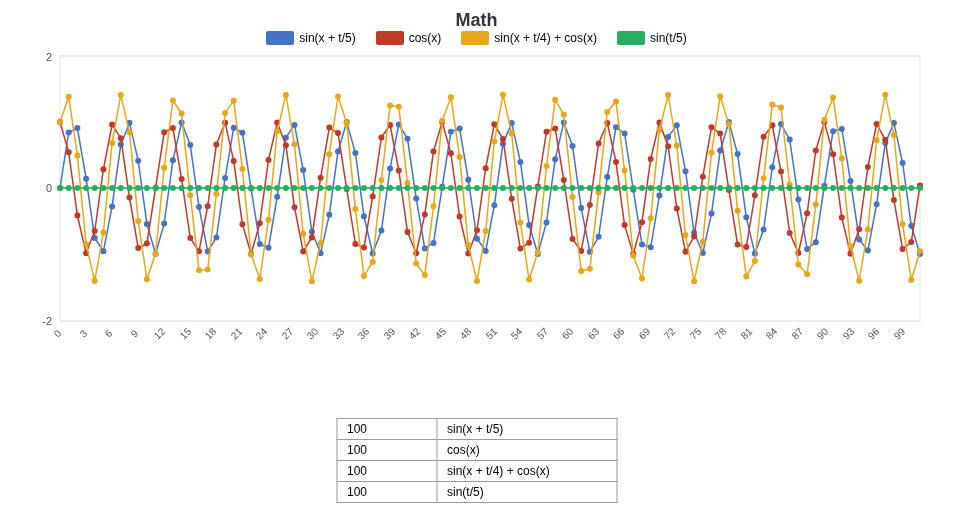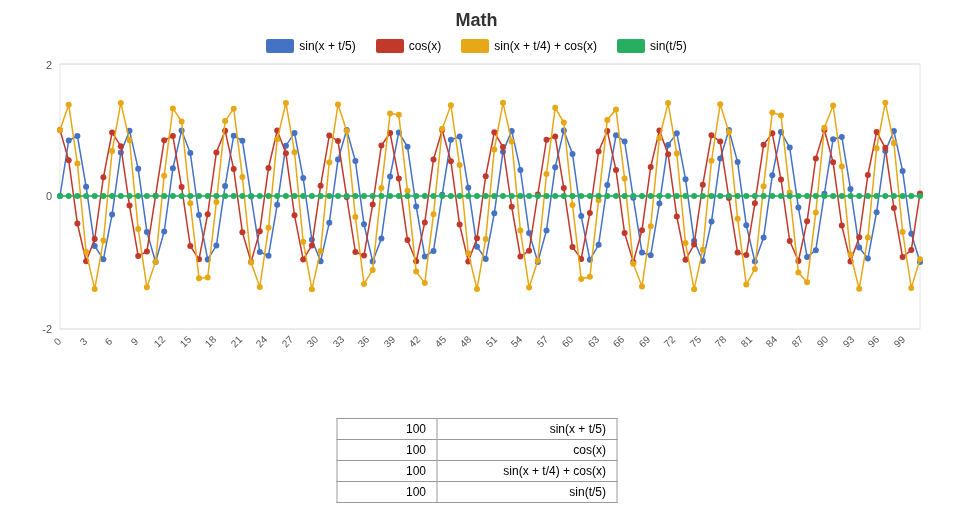--- a/index.html
+++ b/index.html
@@ -13,21 +13,20 @@
     .chart-container {
       width: 953px;
       height: 515px;
       position: relative;
       padding: 10px 20px 10px 20px;
     }
     .chart-title {
       text-align: center;
       font-size: 18px;
       font-weight: bold;
-      margin-bottom: 8px;
       color: #333;
     }
     .legend {
       display: flex;
       justify-content: center;
       align-items: center;
       gap: 20px;
       margin-bottom: 6px;
       font-size: 12px;
     }
@@ -57,21 +56,20 @@
       font-size: 12px;
     }
     table {
       border-collapse: collapse;
       background: #fff;
     }
     table td {
       border: 1px solid #999;
       padding: 3px 10px;
       min-width: 180px;
-      text-align: right;
     }
     table td:first-child {
       min-width: 100px;
     }
   </style>
 </head>
 <body>
 
 <div class="chart-container">
   <div class="chart-title">Math</div>

